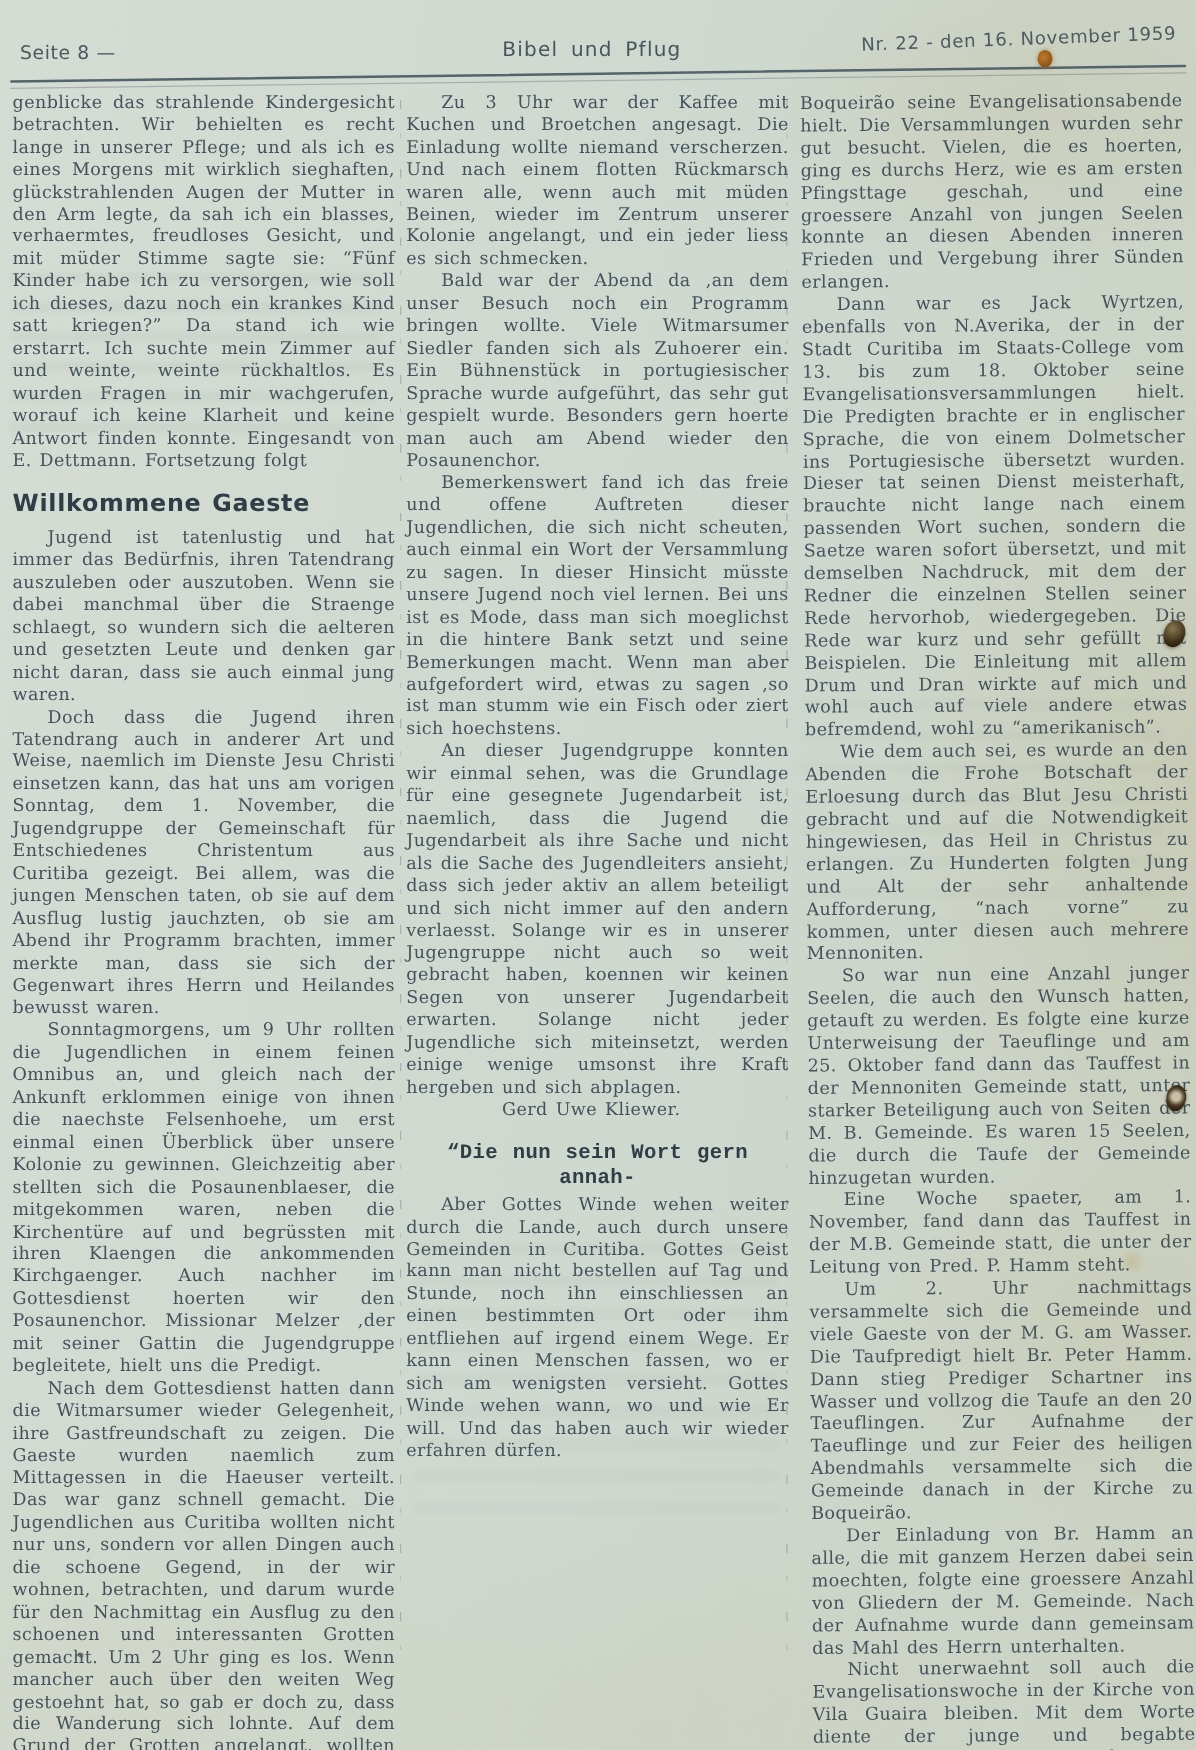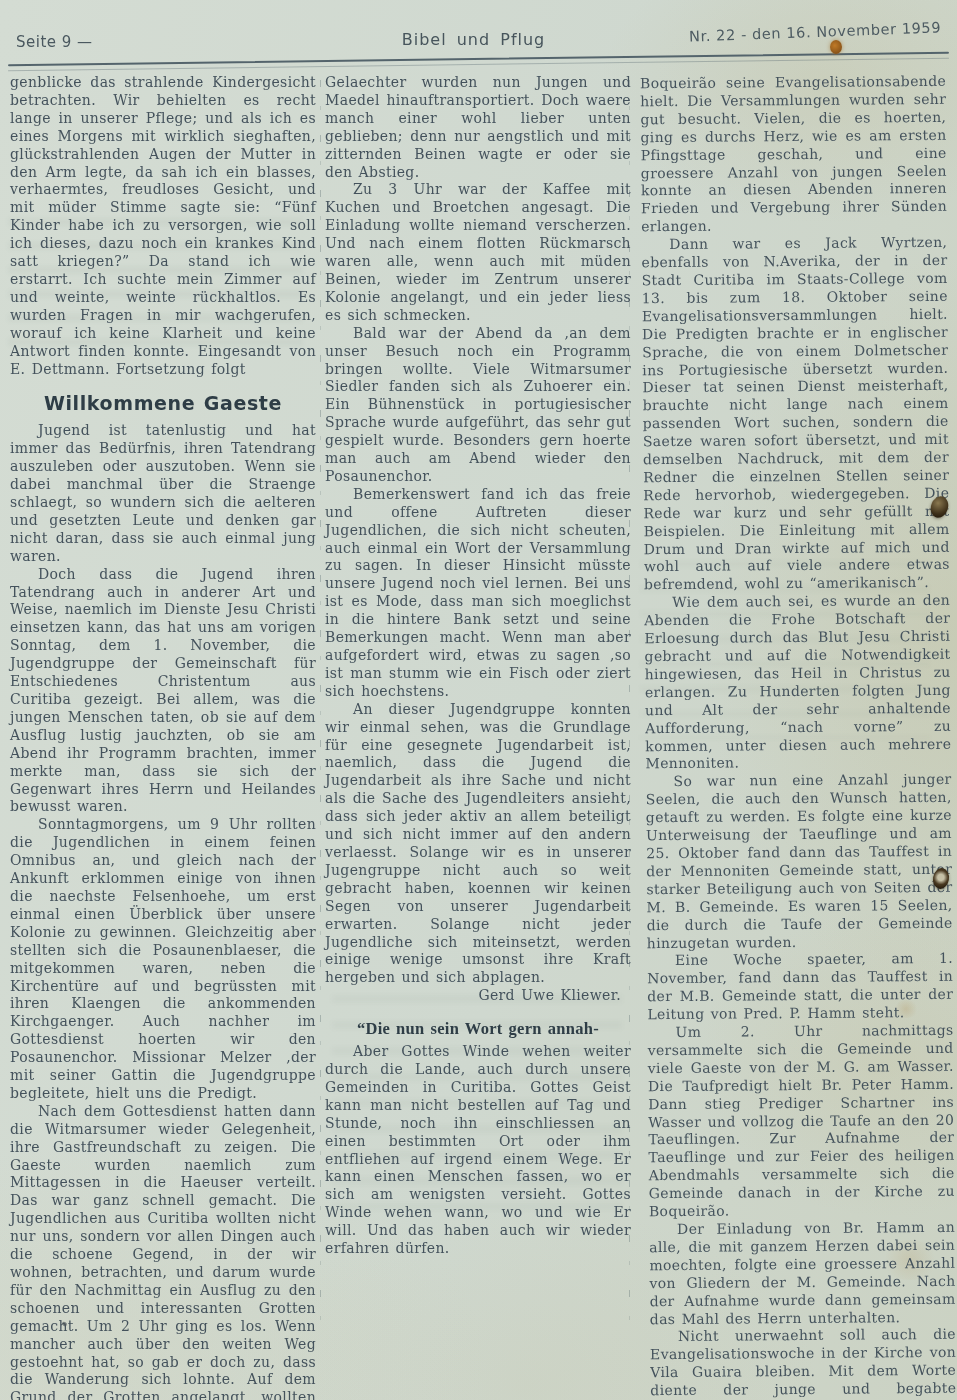--- a/index.html
+++ b/index.html
@@ -53,31 +53,31 @@
     font-size: 14px; line-height: 17.9px; color: #44525c;
     text-align: justify; letter-spacing: 0.35px; word-spacing: 1.5px;
     hyphens: auto; -webkit-hyphens: auto;
   }
   .col-3 { transform: rotate(-0.45deg); transform-origin: 50% 0; }
   .para { margin: 0; }
   .para.indent { text-indent: 28px; }
   .heading {
     font-family: "DejaVu Sans", "Liberation Sans", sans-serif;
     font-size: 19px; font-weight: bold; color: #2e3d46;
-    text-align: center; letter-spacing: 0.6px;
+    text-align: left; letter-spacing: 0.6px;
     margin: 14px 0 8px; line-height: 22px;
   }
   .heading2 {
-    font-family: Liberation Serif, serif;
+    font-family: Liberation Mono, monospace;
     font-size: 16.5px; font-weight: bold; color: #2e3d46;
     text-align: center; letter-spacing: 0.3px;
     margin: 14px 0 4px; line-height: 20px;
   }
   .heading2 .hl { display: block; }
-  .signature { margin: 0; text-align: right; padding-right: 10px; text-indent: 0; }
+  .signature { margin: 0; text-align: center; padding-right: 10px; text-indent: 0; }
   
   .divider {
     position: absolute; top: 80px; width: 1px; height: 1250px; z-index: 1;
     background: repeating-linear-gradient(to bottom,
       rgba(70,90,95,0.30) 0 7px, transparent 7px 26px,
       rgba(70,90,95,0.18) 26px 30px, transparent 30px 55px);
   }
   .divider-1 { left: 320px; }
   .divider-2 { left: 629px; }
   
@@ -129,41 +129,40 @@
 </head>
 <body>
 
 <div class="page">
 
   <div class="ghost ghost-1"></div>
   <div class="ghost ghost-2"></div>
   <div class="ghost ghost-3"></div>
 
   <header>
-    <span class="hdr-left">Seite 9 —</span>
+    <span class="hdr-left">Seite 8 —</span>
     <span class="hdr-center">Bibel und Pflug</span>
     <span class="hdr-right">Nr. 22 - den 16. November 1959</span>
   </header>
   <div class="hdr-rule"></div>
   <div class="hdr-rule2"></div>
 
   <div class="divider divider-1"></div>
   <div class="divider divider-2"></div>
 
   <main class="columns">
     <section class="col col-1">
         <p class="para">genblicke das strahlende Kindergesicht betrachten. Wir behielten es recht lange in unserer Pflege; und als ich es eines Morgens mit wirklich sieghaften, glückstrahlenden Augen der Mutter in den Arm legte, da sah ich ein blasses, verhaermtes, freudloses Gesicht, und mit müder Stimme sagte sie: “Fünf Kinder habe ich zu versorgen, wie soll ich dieses, dazu noch ein krankes Kind satt kriegen?” Da stand ich wie erstarrt. Ich suchte mein Zimmer auf und weinte, weinte rückhaltlos. Es wurden Fragen in mir wachgerufen, worauf ich keine Klarheit und keine Antwort finden konnte. Eingesandt von E. Dettmann. Fortsetzung folgt</p>
         <h2 class="heading">Willkommene Gaeste</h2>
         <p class="para indent">Jugend ist tatenlustig und hat immer das Bedürfnis, ihren Tatendrang auszuleben oder auszutoben. Wenn sie dabei manchmal über die Straenge schlaegt, so wundern sich die aelteren und gesetzten Leute und denken gar nicht daran, dass sie auch einmal jung waren.</p>
         <p class="para indent">Doch dass die Jugend ihren Tatendrang auch in anderer Art und Weise, naemlich im Dienste Jesu Christi einsetzen kann, das hat uns am vorigen Sonntag, dem 1. November, die Jugendgruppe der Gemeinschaft für Entschiedenes Christentum aus Curitiba gezeigt. Bei allem, was die jungen Menschen taten, ob sie auf dem Ausflug lustig jauchzten, ob sie am Abend ihr Programm brachten, immer merkte man, dass sie sich der Gegenwart ihres Herrn und Heilandes bewusst waren.</p>
         <p class="para indent">Sonntagmorgens, um 9 Uhr rollten die Jugendlichen in einem feinen Omnibus an, und gleich nach der Ankunft erklommen einige von ihnen die naechste Felsenhoehe, um erst einmal einen Überblick über unsere Kolonie zu gewinnen. Gleichzeitig aber stellten sich die Posaunenblaeser, die mitgekommen waren, neben die Kirchentüre auf und begrüssten mit ihren Klaengen die ankommenden Kirchgaenger. Auch nachher im Gottesdienst hoerten wir den Posaunenchor. Missionar Melzer ,der mit seiner Gattin die Jugendgruppe begleitete, hielt uns die Predigt.</p>
         <p class="para indent">Nach dem Gottesdienst hatten dann die Witmarsumer wieder Gelegenheit, ihre Gastfreundschaft zu zeigen. Die Gaeste wurden naemlich zum Mittagessen in die Haeuser verteilt. Das war ganz schnell gemacht. Die Jugendlichen aus Curitiba wollten nicht nur uns, sondern vor allen Dingen auch die schoene Gegend, in der wir wohnen, betrachten, und darum wurde für den Nachmittag ein Ausflug zu den schoenen und interessanten Grotten gemacht. Um 2 Uhr ging es los. Wenn mancher auch über den weiten Weg gestoehnt hat, so gab er doch zu, dass die Wanderung sich lohnte. Auf dem Grund der Grotten angelangt, wollten einige Unternehmungslustige auch noch in die Hoehle hinein, die sich dort befindet. Dazu musste man aber eine etwa 3 m hohe Wand erklimmen. Mit viel Mühe und</p>
       </section>
     <section class="col col-2">
-        <p class="para">Gelaechter wurden nun Jungen und Maedel hinauftransportiert. Doch waere manch einer wohl lieber unten geblieben; denn nur aengstlich und mit zitternden Beinen wagte er oder sie den Abstieg.</p>
         <p class="para indent">Zu 3 Uhr war der Kaffee mit Kuchen und Broetchen angesagt. Die Einladung wollte niemand verscherzen. Und nach einem flotten Rückmarsch waren alle, wenn auch mit müden Beinen, wieder im Zentrum unserer Kolonie angelangt, und ein jeder liess es sich schmecken.</p>
         <p class="para indent">Bald war der Abend da ,an dem unser Besuch noch ein Programm bringen wollte. Viele Witmarsumer Siedler fanden sich als Zuhoerer ein. Ein Bühnenstück in portugiesischer Sprache wurde aufgeführt, das sehr gut gespielt wurde. Besonders gern hoerte man auch am Abend wieder den Posaunenchor.</p>
         <p class="para indent">Bemerkenswert fand ich das freie und offene Auftreten dieser Jugendlichen, die sich nicht scheuten, auch einmal ein Wort der Versammlung zu sagen. In dieser Hinsicht müsste unsere Jugend noch viel lernen. Bei uns ist es Mode, dass man sich moeglichst in die hintere Bank setzt und seine Bemerkungen macht. Wenn man aber aufgefordert wird, etwas zu sagen ,so ist man stumm wie ein Fisch oder ziert sich hoechstens.</p>
         <p class="para indent">An dieser Jugendgruppe konnten wir einmal sehen, was die Grundlage für eine gesegnete Jugendarbeit ist, naemlich, dass die Jugend die Jugendarbeit als ihre Sache und nicht als die Sache des Jugendleiters ansieht, dass sich jeder aktiv an allem beteiligt und sich nicht immer auf den andern verlaesst. Solange wir es in unserer Jugengruppe nicht auch so weit gebracht haben, koennen wir keinen Segen von unserer Jugendarbeit erwarten. Solange nicht jeder Jugendliche sich miteinsetzt, werden einige wenige umsonst ihre Kraft hergeben und sich abplagen.</p>
         <p class="para signature">Gerd Uwe Kliewer.</p>
         <h3 class="heading2">
           <span class="hl">“Die nun sein Wort gern annah-</span>
         </h3>
         <p class="para indent">Aber Gottes Winde wehen weiter durch die Lande, auch durch unsere Gemeinden in Curitiba. Gottes Geist kann man nicht bestellen auf Tag und Stunde, noch ihn einschliessen an einen bestimmten Ort oder ihm entfliehen auf irgend einem Wege. Er kann einen Menschen fassen, wo er sich am wenigsten versieht. Gottes Winde wehen wann, wo und wie Er will. Und das haben auch wir wieder erfahren dürfen.</p>
       </section>

